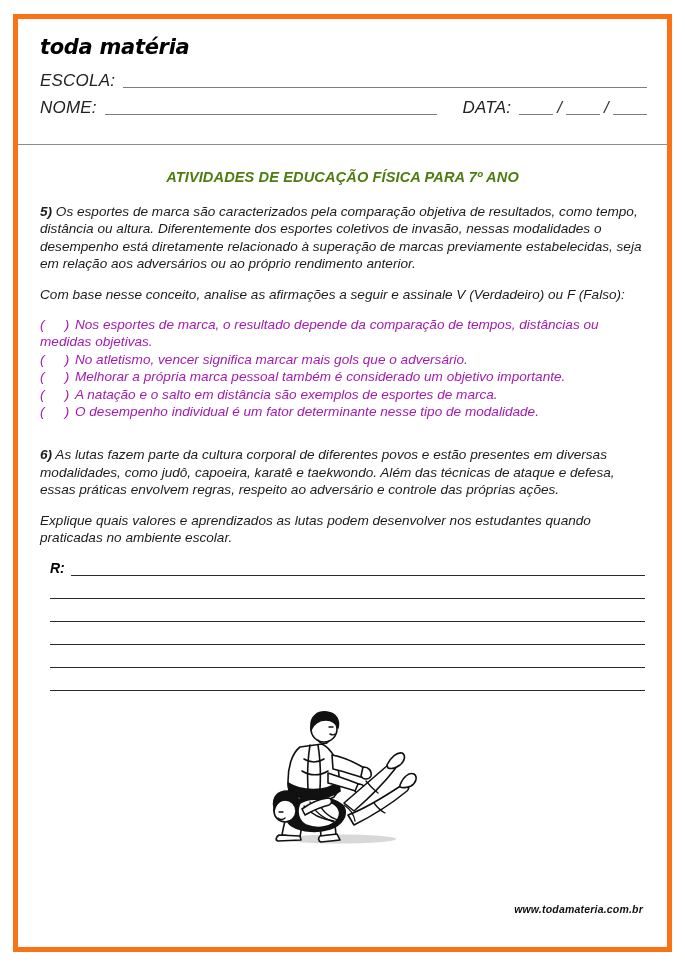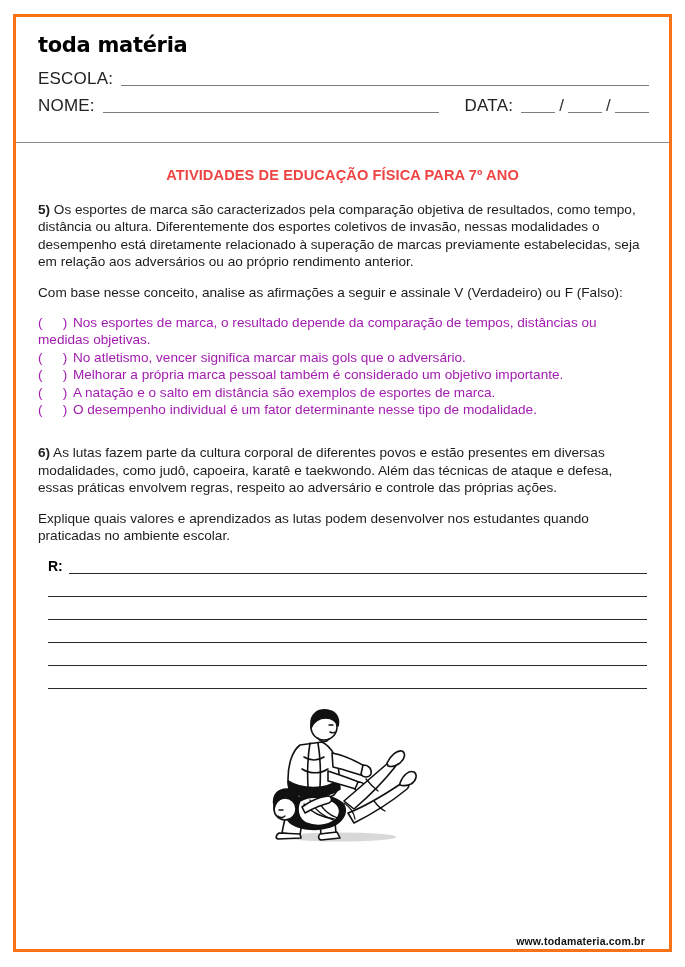--- a/index.html
+++ b/index.html
@@ -16,23 +16,24 @@
     position: relative;
     overflow: hidden;
   }
 
   .page {
     position: absolute;
     left: 13px;
     top: 14px;
     width: 659px;
     height: 938px;
-    border: 3px solid #f97316;
+    border: 5px solid #f97316;
     box-sizing: border-box;
     background: #fff;
+    font-style: italic;
   }
 
   
   .header {
     border-bottom: 1px solid #8c8c8c;
     padding: 14px 20px 10px 22px;
     box-sizing: border-box;
     height: 126px;
   }
   .logo {
@@ -77,21 +78,21 @@
   .content {
     padding: 20px 22px 0 22px;
     box-sizing: border-box;
   }
   .title {
     text-align: center;
     font-size: 14.6px;
     font-weight: 700;
     letter-spacing: 0.1px;
     margin: 4px 0 18px 0;
-    color: #ef4444;
+    color: #4d7c0f;
   }
   p.para {
     font-size: 13.6px;
     line-height: 17.4px;
     margin: 0 0 13px 0;
     text-align: left;
     color: #1c1c1c;
   }
   p.para .qnum {
     font-weight: 700;
@@ -147,21 +148,21 @@
     align-items: flex-end;
     margin-top: 8px;
     height: 150px;
   }
   .art-wrap svg { display: block; }
 
   
   .footer {
     position: absolute;
     right: 24px;
-    bottom: 2px;
+    bottom: 32px;
     font-size: 10.5px;
     font-weight: 700;
     letter-spacing: 0.2px;
     color: #111;
   }
 </style>
 </head>
 <body>
 
 <div class="page">

